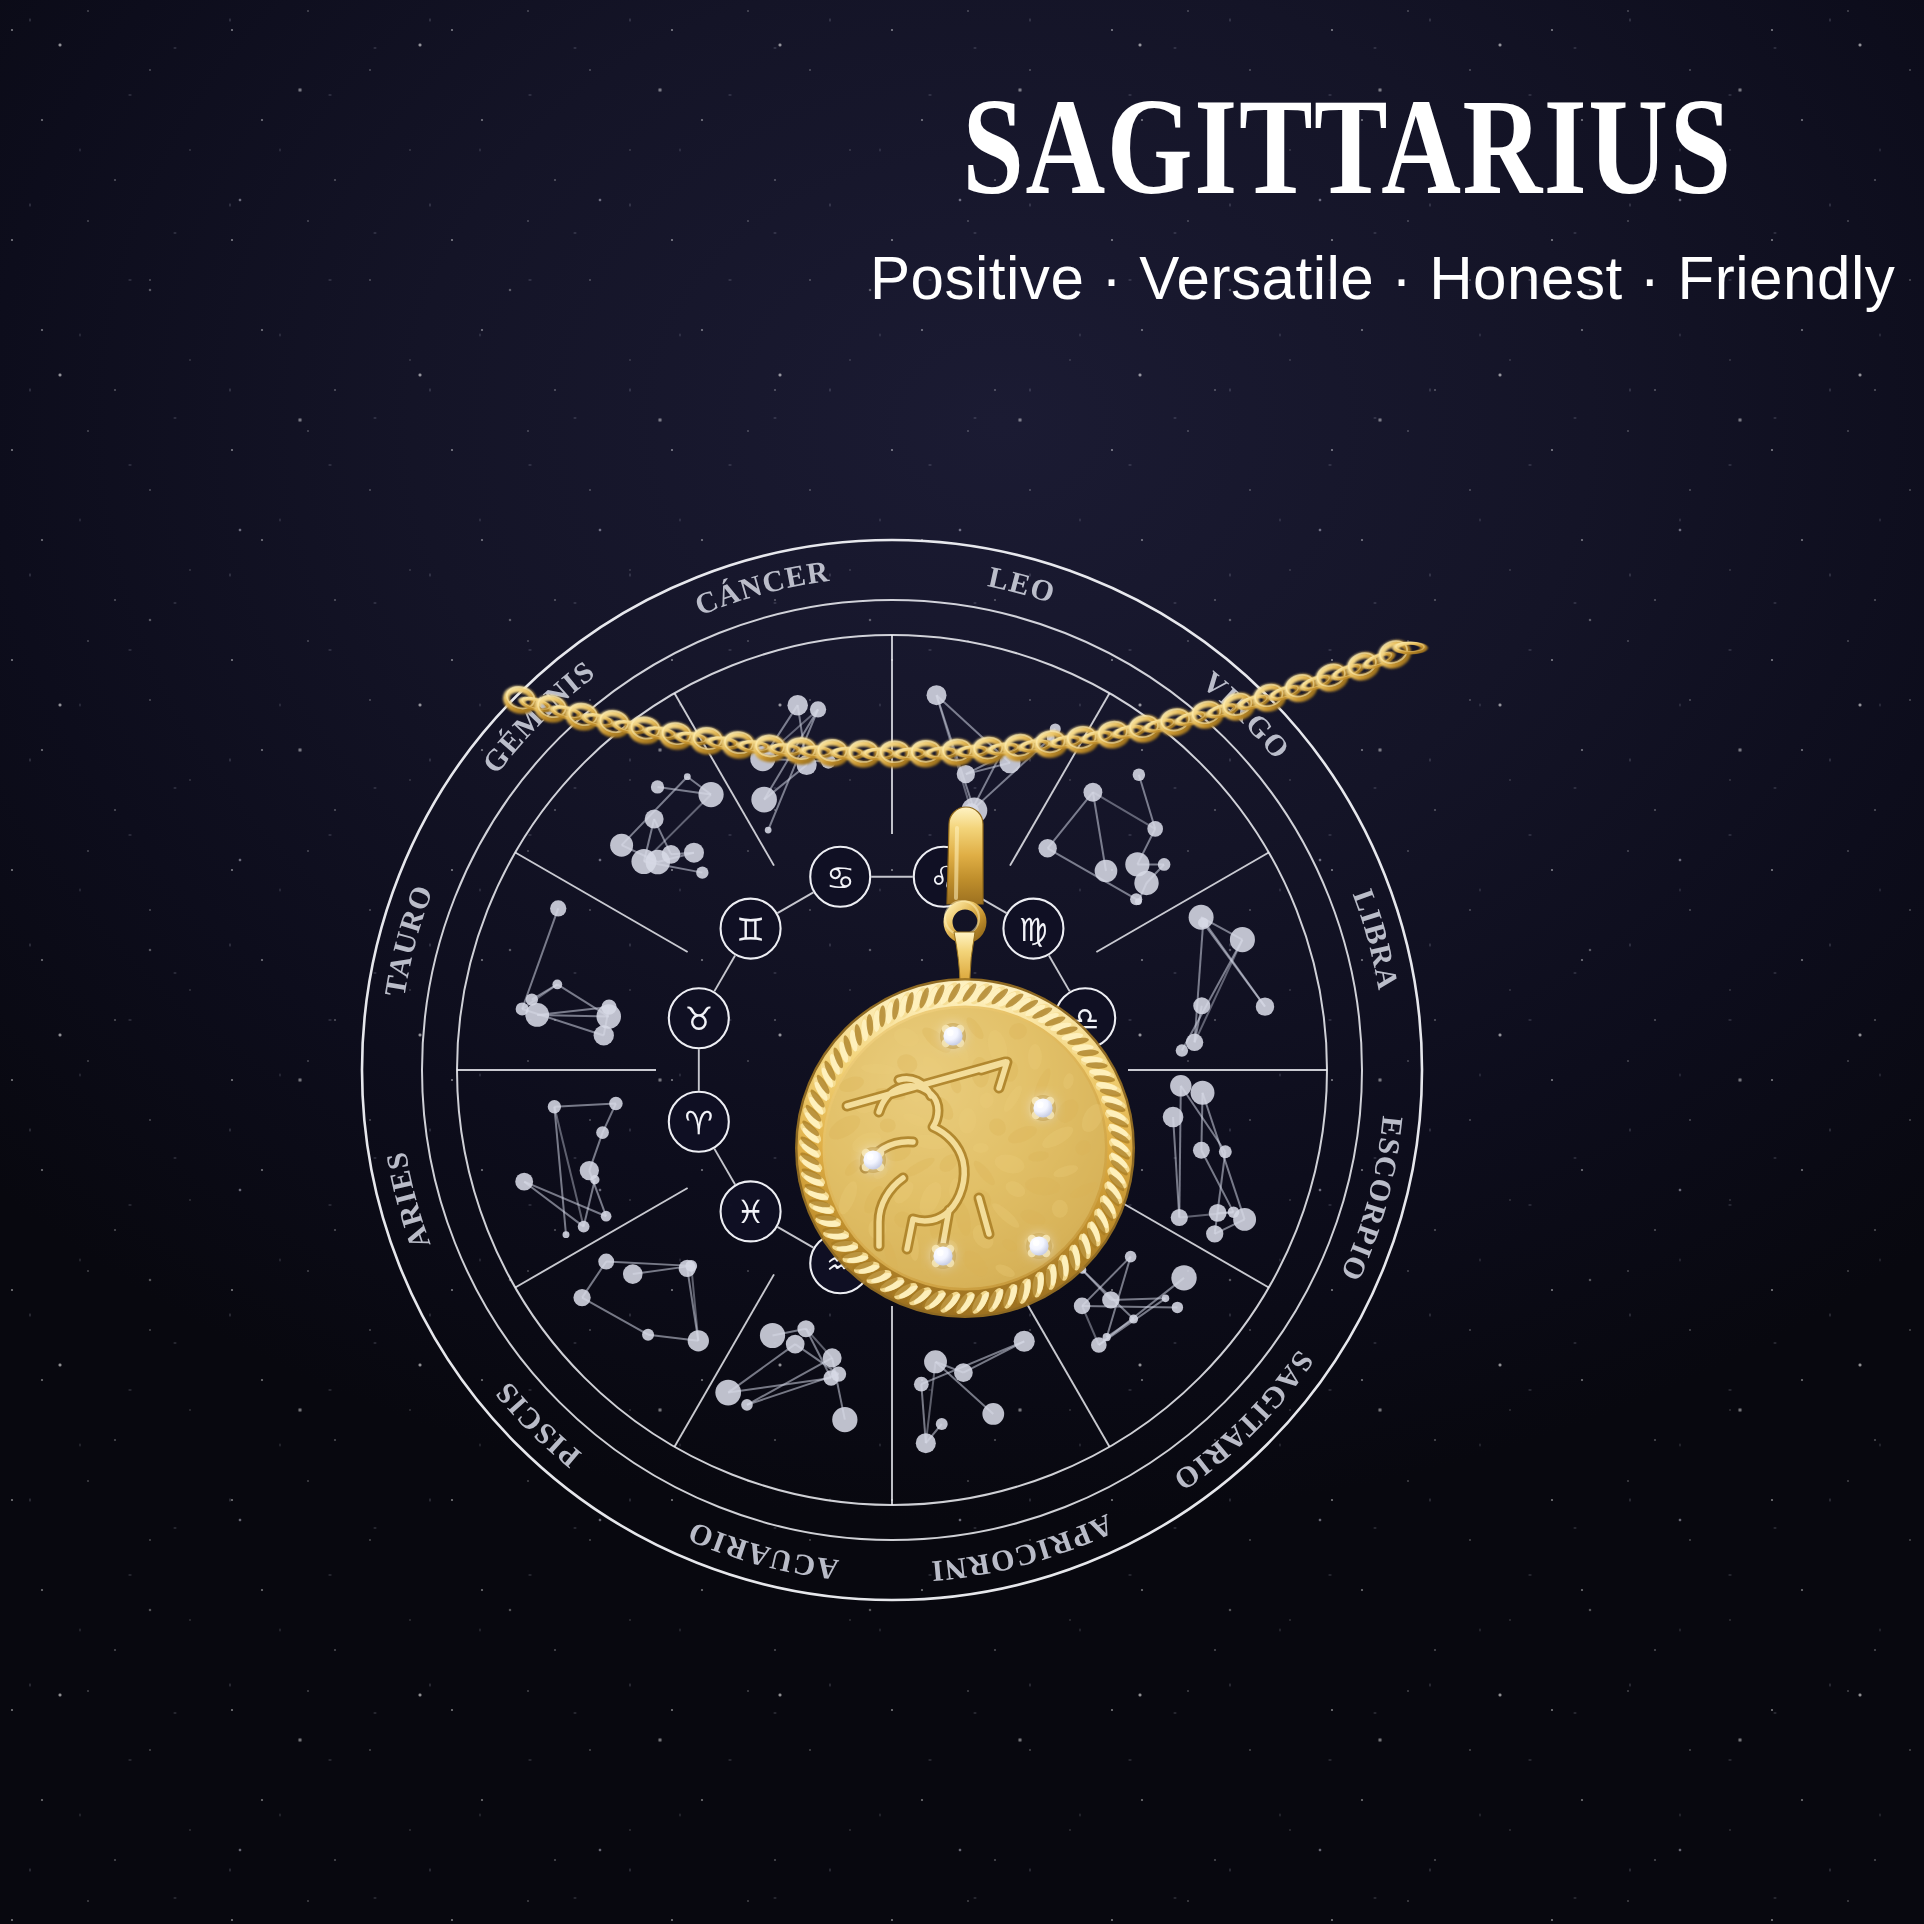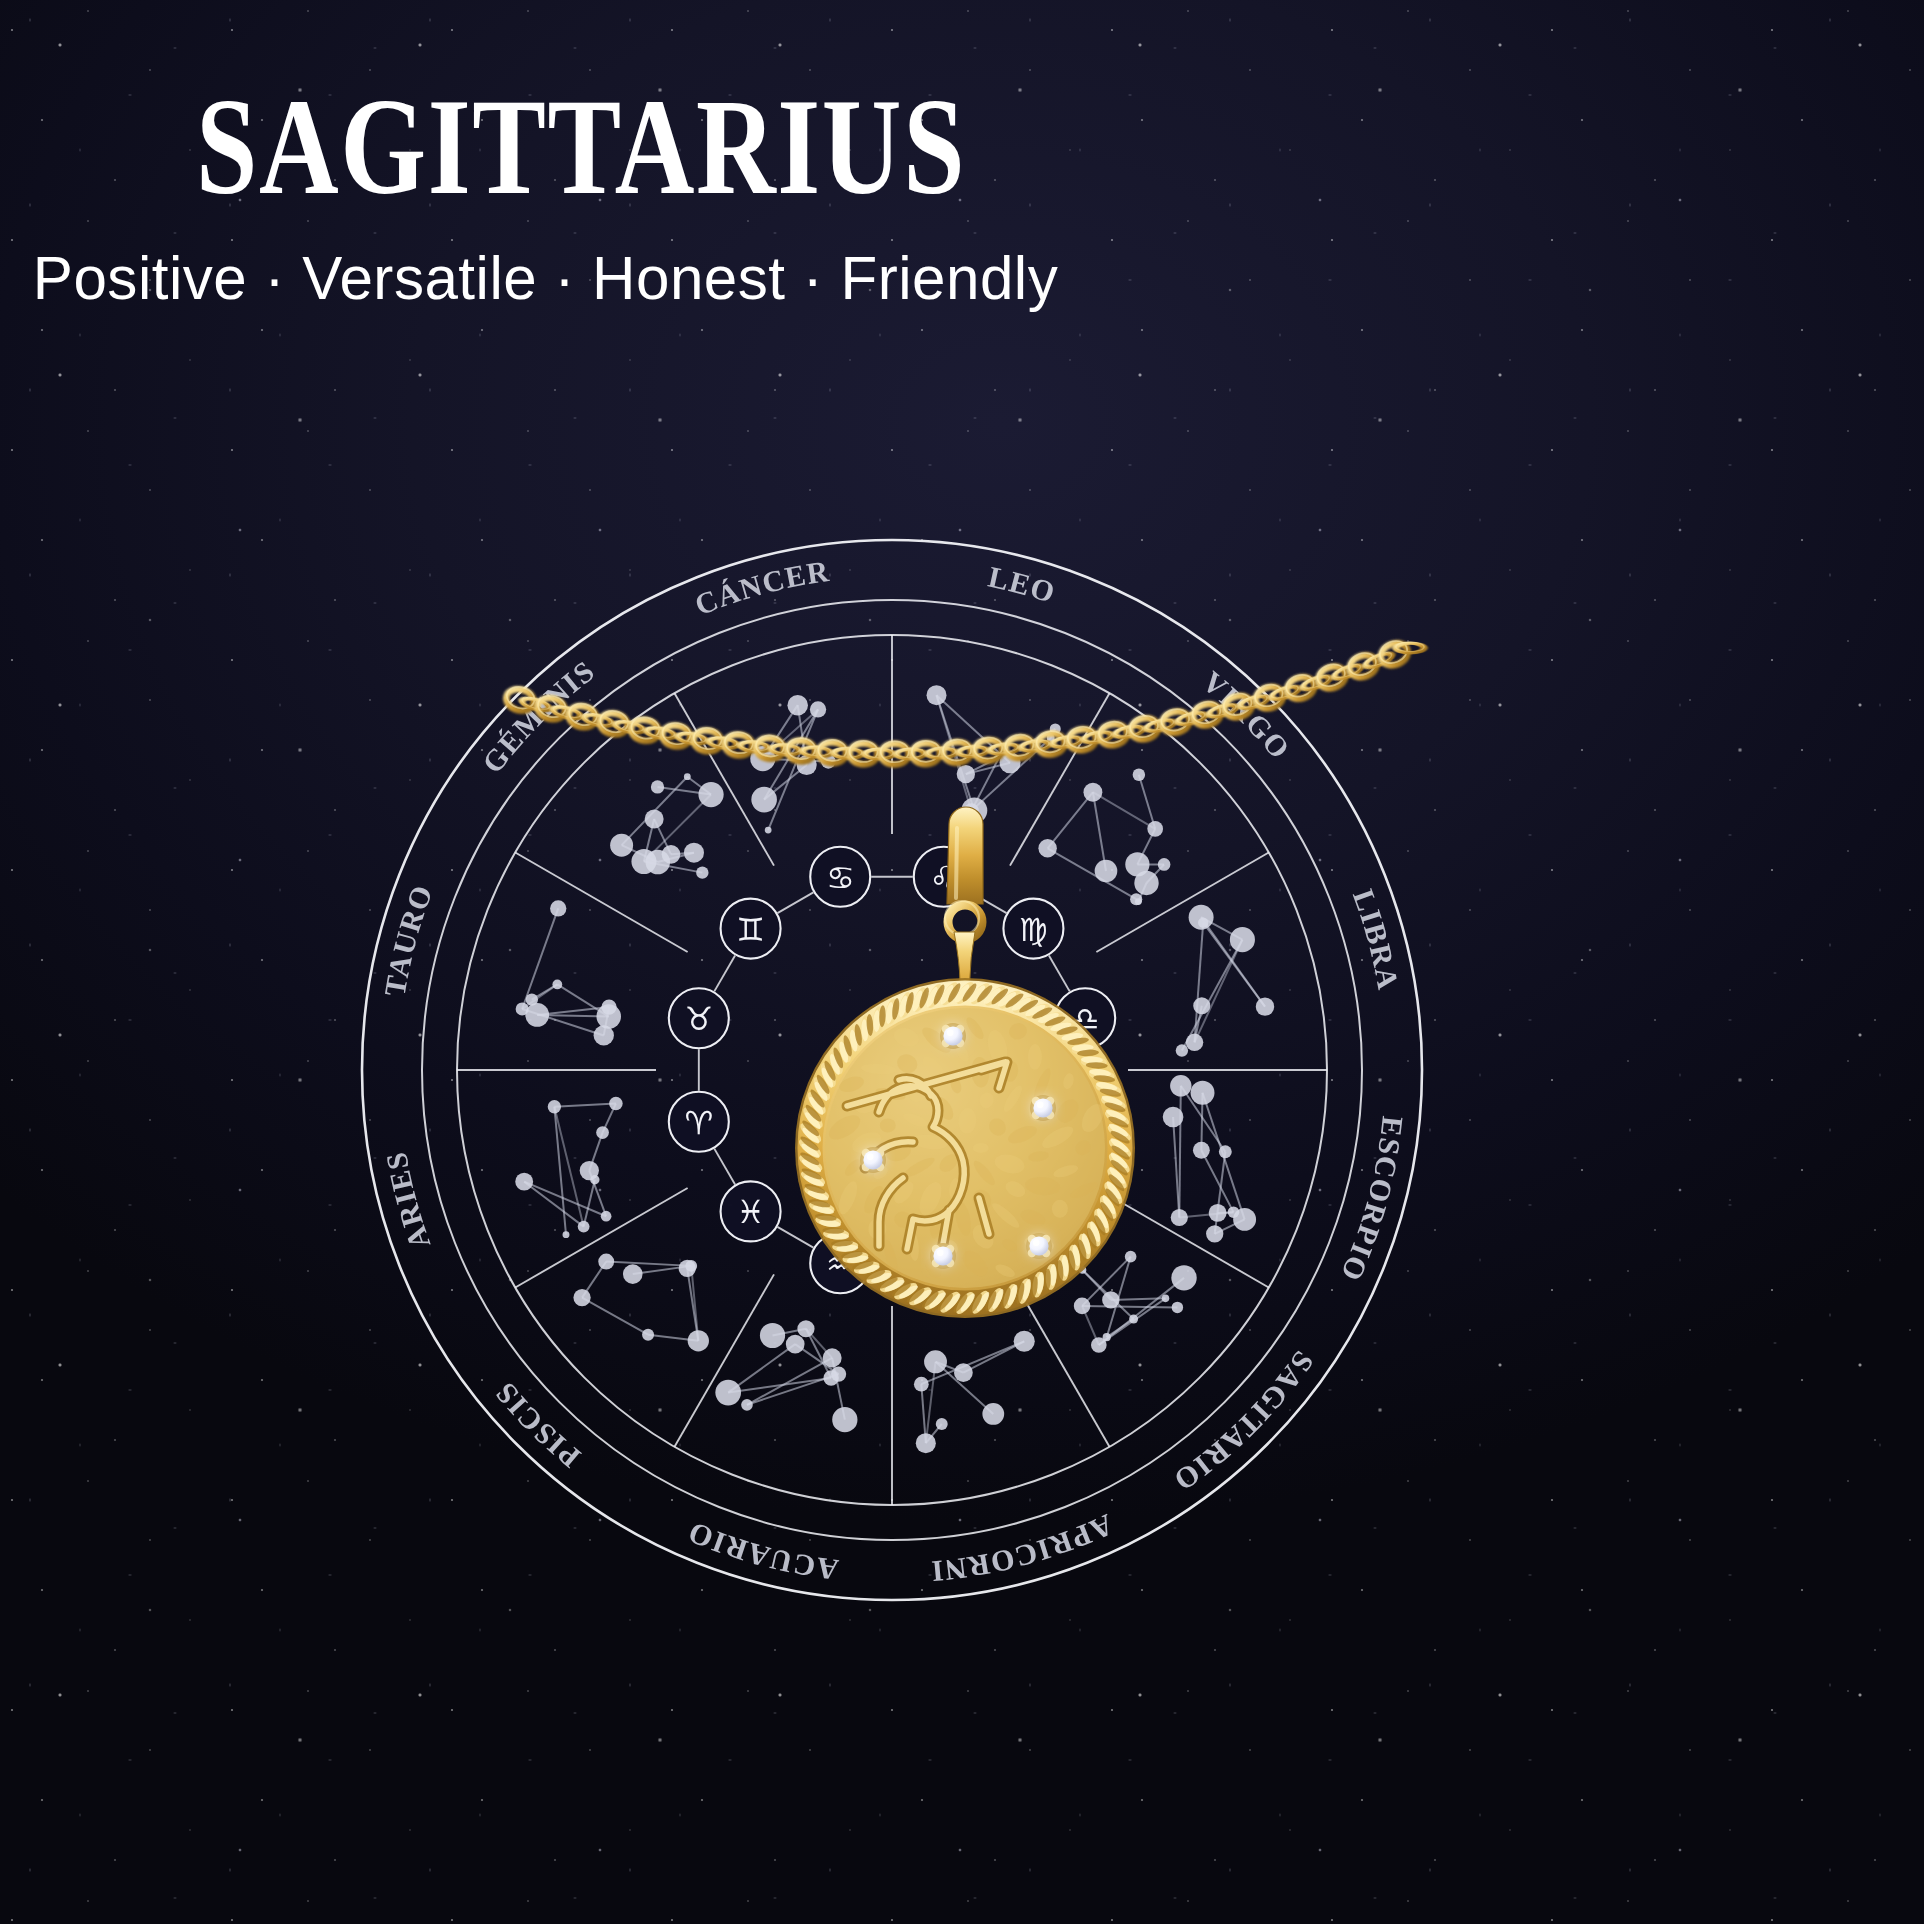--- a/index.html
+++ b/index.html
@@ -41,21 +41,21 @@
     background-image:
       radial-gradient(1px 2.4px at 30px 20px, rgba(210,214,236,.42), transparent),
       radial-gradient(2.4px 1px at 130px 95px, rgba(210,214,236,.38), transparent),
       radial-gradient(1px 2.2px at 80px 150px, rgba(210,214,236,.35), transparent),
       radial-gradient(2.2px 1px at 175px 48px, rgba(210,214,236,.4), transparent);
     background-size:200px 185px;
     opacity:.8;
   }
 
   
-  .headings{position:absolute;left:4px;right:0;top:0;text-align:left;z-index:40;}
+  .headings{position:absolute;left:11px;right:0;top:0;text-align:right;z-index:40;}
   #title{
     font-family:"Liberation Serif", "DejaVu Serif", serif;
     color:#ffffff;
     font-size:138px;
     line-height:1;
     letter-spacing:2px;
     margin:78px 0 0 0;
     font-weight:700;
     transform:scaleX(.80);
     transform-origin:center top;

